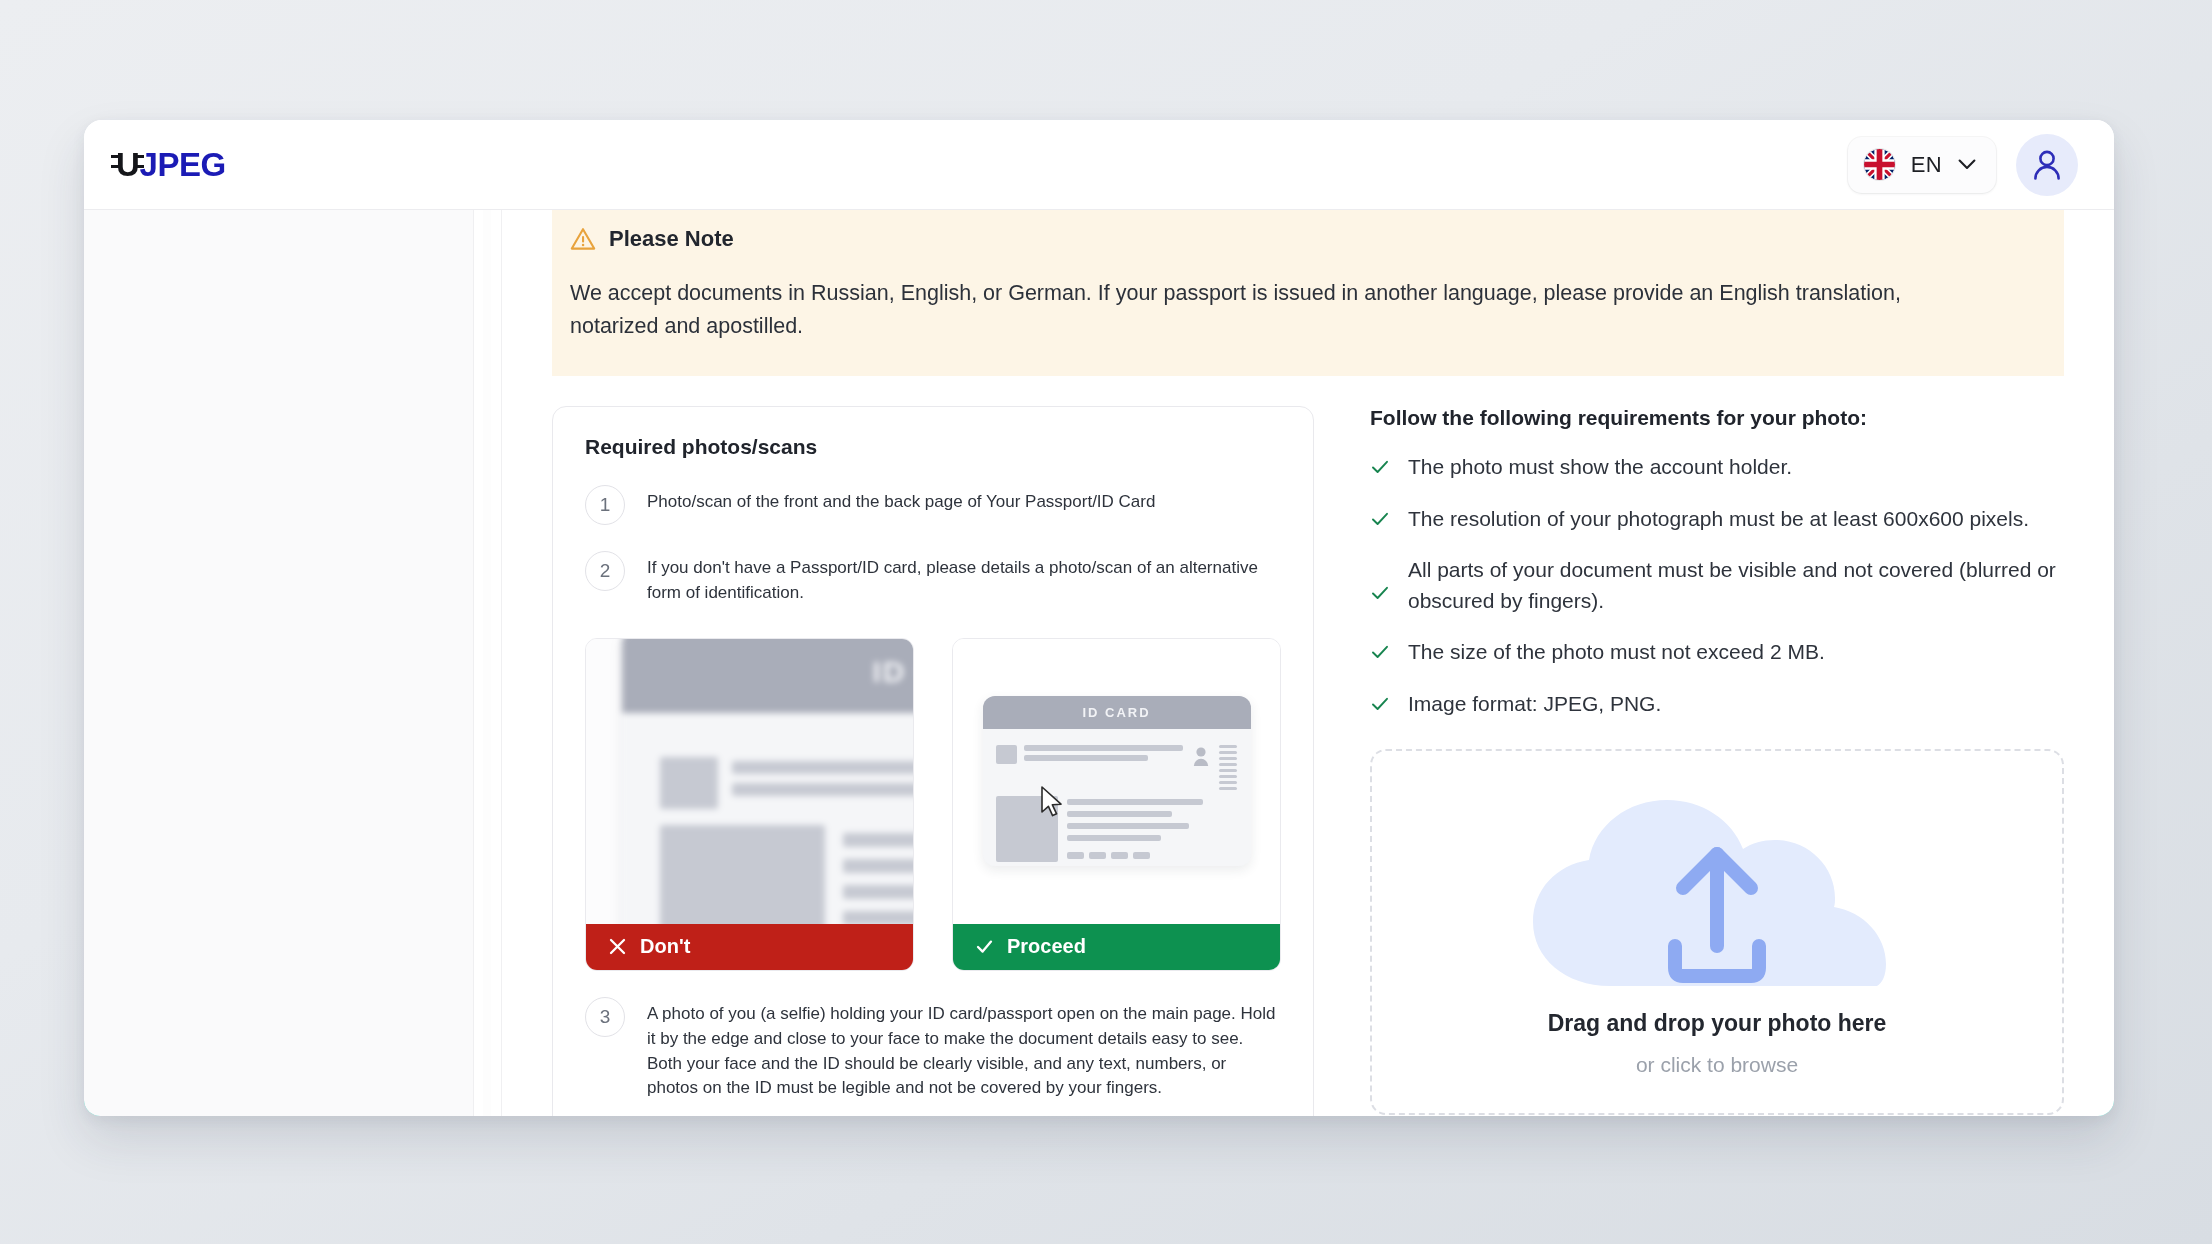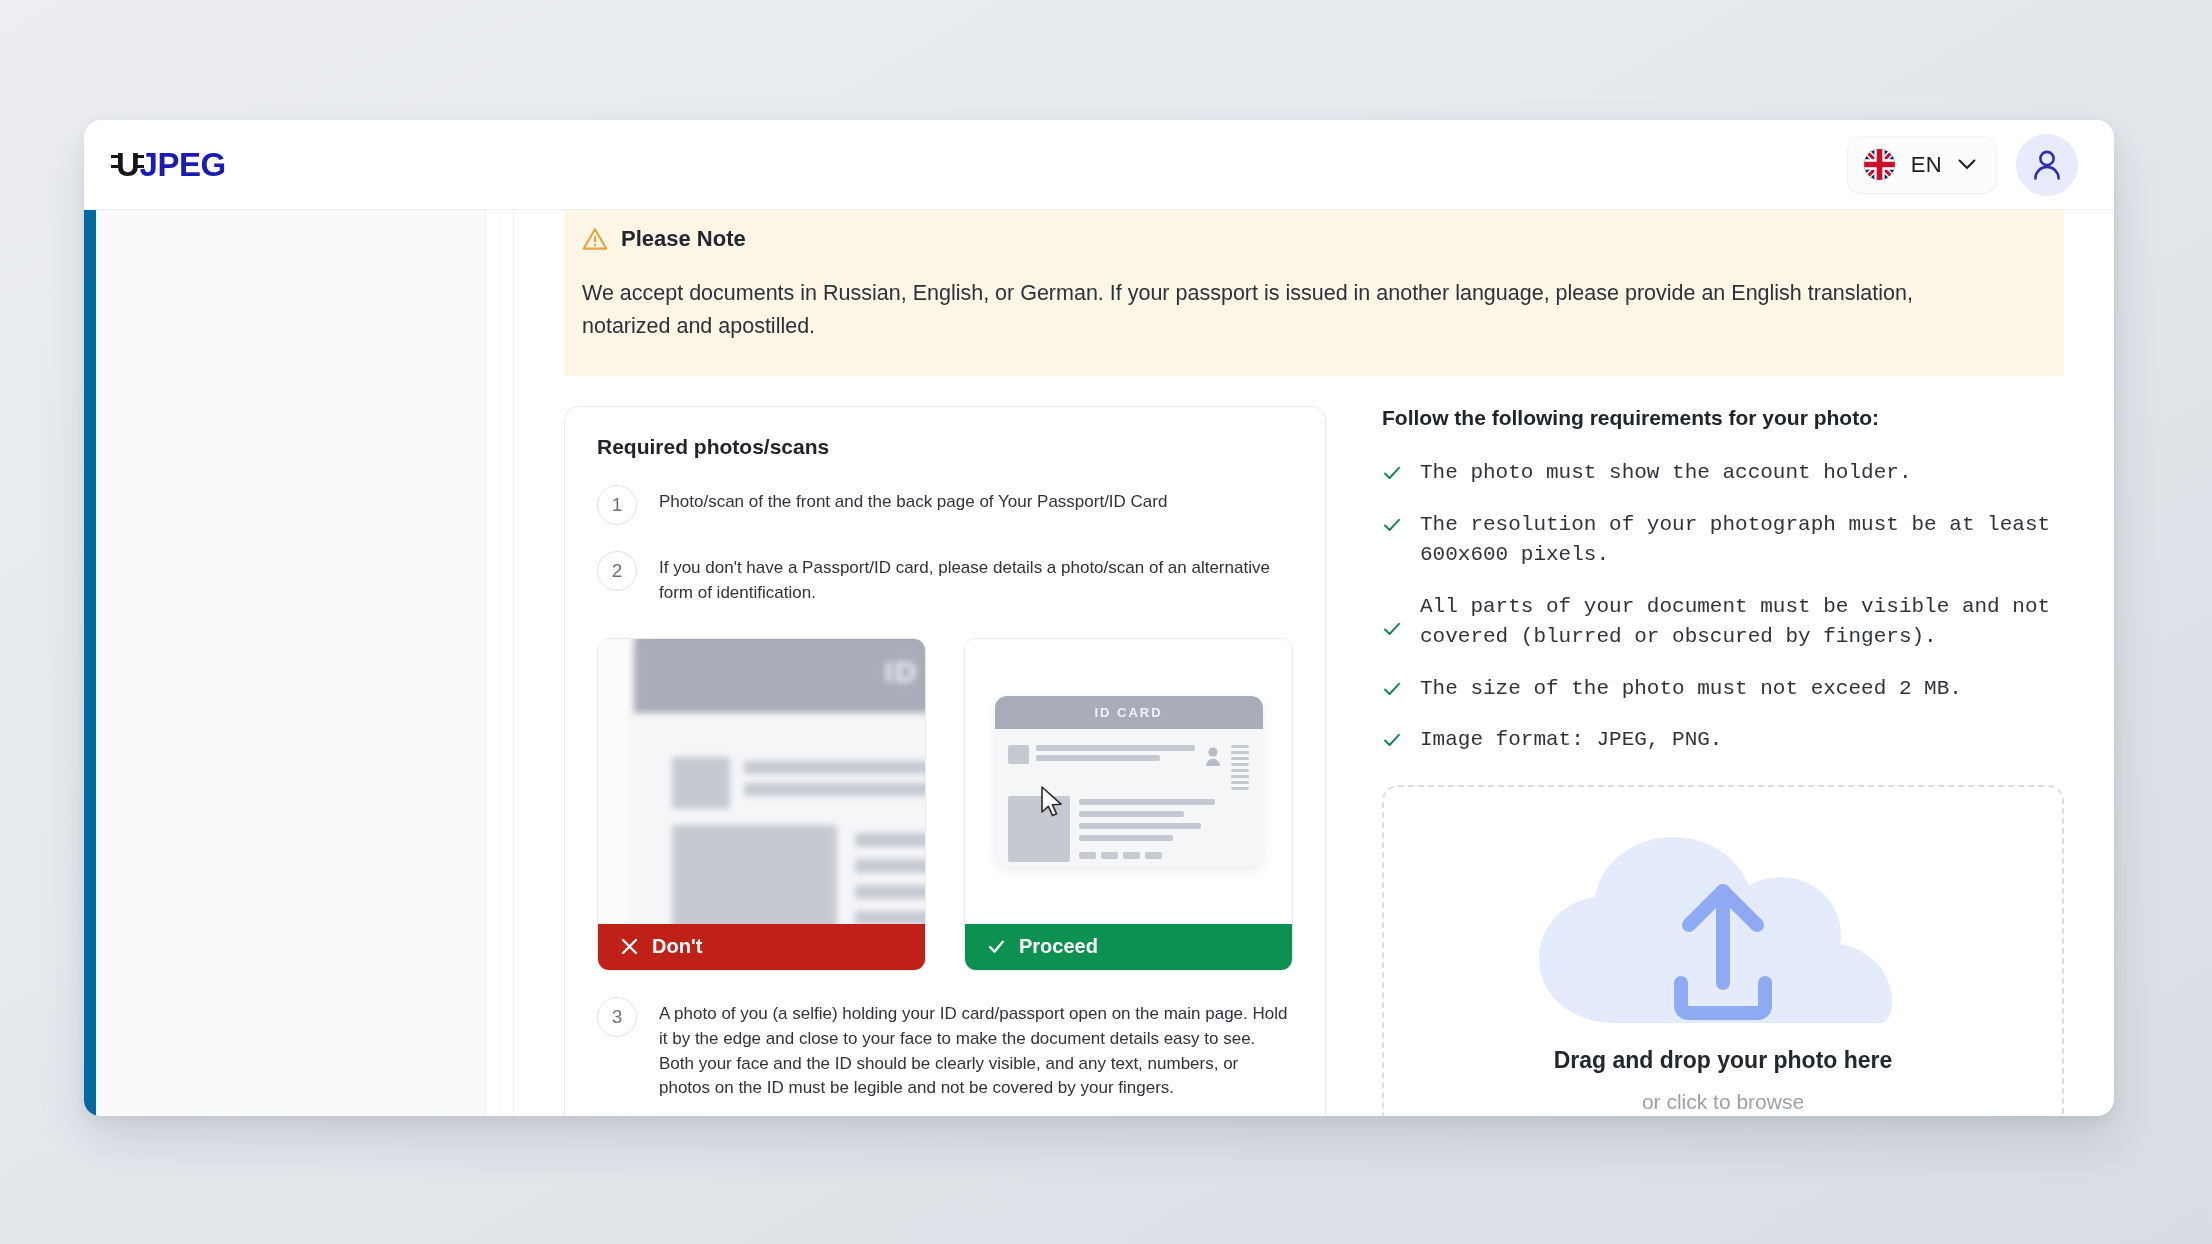--- a/index.html
+++ b/index.html
@@ -73,21 +73,21 @@
   .chev{ width:18px;height:11px; display:block; }
 
   .avatar{
     width:62px;height:62px;border-radius:50%;
     background:#e7ebfb;
     display:flex;align-items:center;justify-content:center;
     cursor:pointer;
   }
 
   
-  .body{ flex:1; display:flex; min-height:0; background:#0369a1;padding-left:12px; }
+  .body{ flex:1; display:flex; min-height:0; background:#14b8a6; }
 
   .sidebar{
     flex:0 0 390px;
     background:#fafafb;
     border-right:1px solid #efeff1;
   }
   .rail{
     flex:0 0 28px;
     background:#ffffff;
     border-right:1px solid #f0f0f2;
@@ -195,21 +195,21 @@
   }
   .ex-dont .ex-img{ background:#fcfcfd; }
 
   .ex-ok .idcard{
     width:268px;height:170px; filter:blur(.7px);
     --idfs:13px;
   }
 
   
   .req-head{ font-size:21px; font-weight:bold; color:#20242c; }
-  .checks{ margin-top:28px;font-family:Liberation Mono, monospace; }
+  .checks{ margin-top:22px; }
   .chk-row{ display:flex; gap:18px; align-items:flex-start; margin-bottom:21px; }
   .chk{ width:20px;height:20px; flex:0 0 20px; display:block; margin-top:5px; }
   .chk-txt{ font-size:21px; line-height:1.45; color:#2e333c; }
 
   
   .dropzone{
     margin-top:30px;
     border:2px dashed #dcdee4;
     border-radius:16px;
     height:366px;

